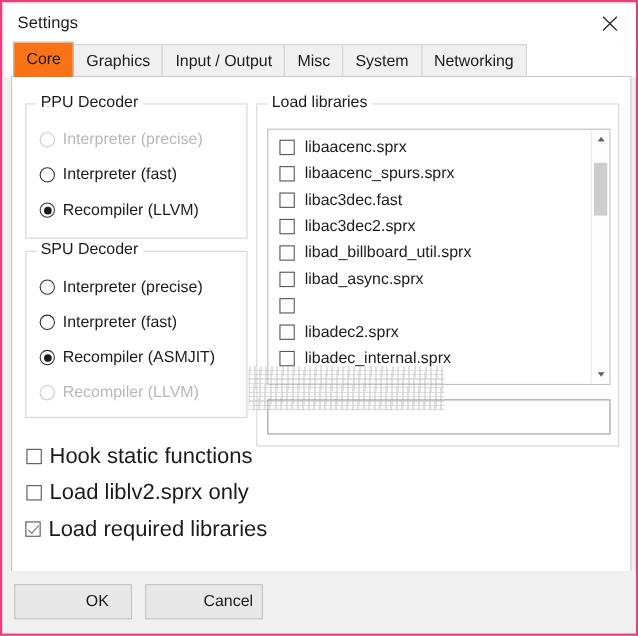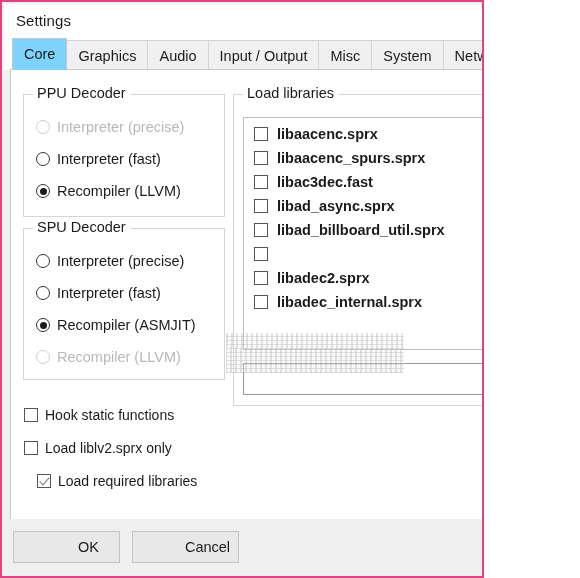--- a/index.html
+++ b/index.html
@@ -11,21 +11,21 @@
     width: 580px;
     height: 578px;
     font-family: "Liberation Sans", sans-serif;
     -webkit-font-smoothing: antialiased;
   }
 
   
   .window {
     position: absolute;
     left: 0; top: 0;
-    width: 484px; height: 578px;
+    width: 580px; height: 578px;
     box-sizing: border-box;
     border: 2px solid #e2437e;
     background: #f0f0f0;
     overflow: hidden;
   }
 
   
   .titlebar {
     position: absolute;
     left: 2px; top: 2px;
@@ -75,21 +75,21 @@
     color: #1b1b1b;
     background: #f0f0f0;
     border: 1px solid #d3d3d3;
     border-bottom: none;
     box-sizing: border-box;
     white-space: nowrap;
     cursor: default;
     margin-right: -1px;
   }
   .tab.selected {
-    background: #7dd3fc;
+    background: #f97316;
     border-color: #c6c6c6;
     height: 32px;
     line-height: 31px;
     z-index: 3;
   }
 
   
   .panel {
     position: absolute;
     left: 8px; top: 67px;
@@ -175,37 +175,36 @@
   .checkbox.checked::after {
     content: "";
     position: absolute;
     left: 4px; top: 0px;
     width: 4px; height: 9px;
     border: solid #7a7a7a;
     border-width: 0 1.8px 1.8px 0;
     transform: rotate(42deg);
   }
   .check-label {
-    font-size: 14px;
+    font-size: 20px;
     color: #1b1b1b;
   }
 
   
   .listbox {
     position: absolute;
     box-sizing: border-box;
     border: 1px solid #bdbdbd;
     background: #ffffff;
     overflow: hidden;
   }
   .list-items {
     position: absolute;
     left: 0; top: 4px;
     right: 17px;
-    font-weight: bold;
   }
   .list-item {
     height: 24px;
     display: flex;
     align-items: center;
     padding-left: 10px;
     box-sizing: border-box;
     cursor: default;
     white-space: nowrap;
   }
@@ -324,21 +323,20 @@
           <line x1="13.8" y1="1.2" x2="1.2" y2="13.8" stroke="#2b2b2b" stroke-width="1.2"></line>
         </svg>
       </span>
     </div>
   </div>
 
   <div class="tabstrip">
     <div class="tabs">
       <div class="tab selected">Core</div>
       <div class="tab">Graphics</div>
-      <div class="tab">Audio</div>
       <div class="tab">Input / Output</div>
       <div class="tab">Misc</div>
       <div class="tab">System</div>
       <div class="tab">Networking</div>
     </div>
   </div>
 
   <div class="panel">
 
     <div class="group" style="left:12px; top:24px; width:202px; height:123px;">
@@ -387,21 +385,21 @@
     <div class="check-row" style="left:13px; top:335px;">
       <span class="checkbox"></span>
       <span class="check-label">Hook static functions</span>
     </div>
 
     <div class="check-row" style="left:13px; top:368px;">
       <span class="checkbox"></span>
       <span class="check-label">Load liblv2.sprx only</span>
     </div>
 
-    <div class="check-row" style="left:26px; top:401px;">
+    <div class="check-row" style="left:12px; top:401px;">
       <span class="checkbox checked"></span>
       <span class="check-label">Load required libraries</span>
     </div>
 
     <div class="group" style="left:222px; top:24px; width:330px; height:312px;">
       <div class="group-title">Load libraries</div>
 
       <div class="listbox" style="left:9px; top:22px; width:312px; height:233px;">
 
         <div class="list-items">
@@ -412,25 +410,29 @@
           <div class="list-item">
             <span class="checkbox"></span>
             <span class="list-item-label">libaacenc_spurs.sprx</span>
           </div>
           <div class="list-item">
             <span class="checkbox"></span>
             <span class="list-item-label">libac3dec.fast</span>
           </div>
           <div class="list-item">
             <span class="checkbox"></span>
+            <span class="list-item-label">libac3dec2.sprx</span>
+          </div>
+          <div class="list-item">
+            <span class="checkbox"></span>
+            <span class="list-item-label">libad_billboard_util.sprx</span>
+          </div>
+          <div class="list-item">
+            <span class="checkbox"></span>
             <span class="list-item-label">libad_async.sprx</span>
-          </div>
-          <div class="list-item">
-            <span class="checkbox"></span>
-            <span class="list-item-label">libad_billboard_util.sprx</span>
           </div>
           <div class="list-item">
             <span class="checkbox"></span>
           </div>
           <div class="list-item">
             <span class="checkbox"></span>
             <span class="list-item-label">libadec2.sprx</span>
           </div>
           <div class="list-item">
             <span class="checkbox"></span>

